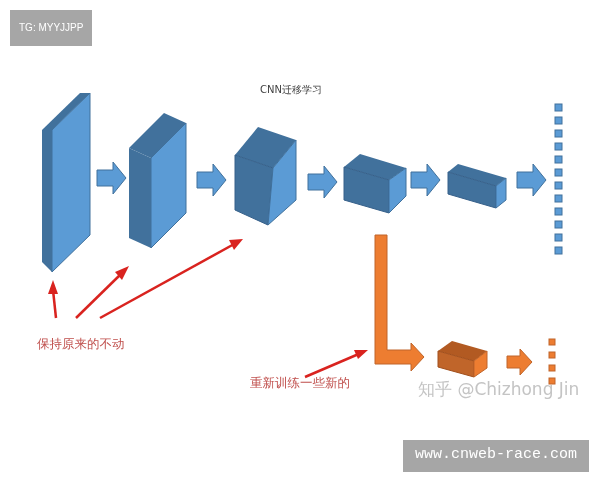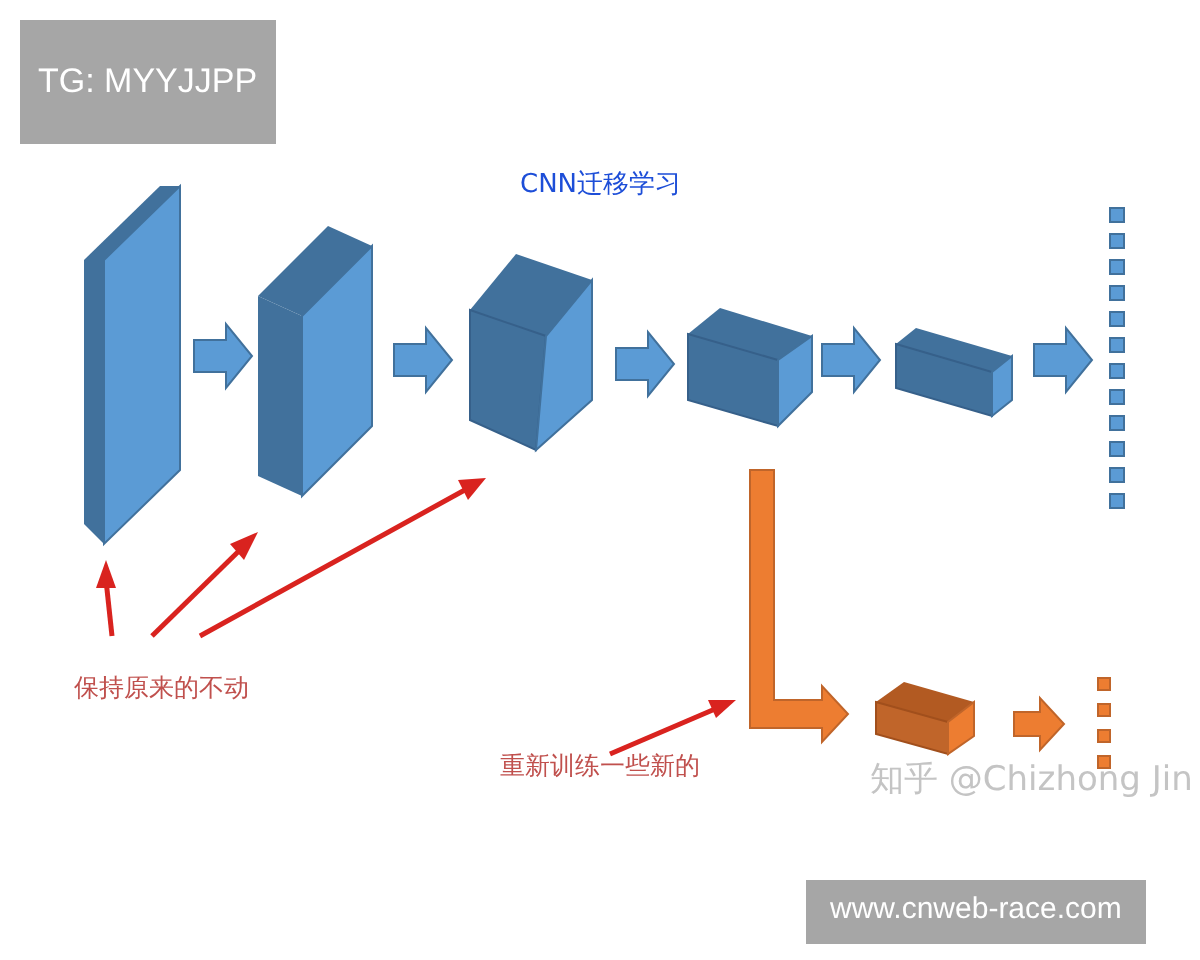--- a/index.html
+++ b/index.html
@@ -1,24 +1,24 @@
 <!DOCTYPE html>
 <html><head>
 <meta charset="utf-8">
 <style>
   html,body{margin:0;padding:0;background:#fff;}
   body{width:600px;height:480px;position:relative;overflow:hidden;font-family:"DejaVu Sans",sans-serif;}
-  .badge{position:absolute;background:#a6a6a6;color:#fff;font-family:"Liberation Sans",sans-serif;font-size:17px;line-height:28px;padding:16px 9px;}
+  .badge{position:absolute;background:#a6a6a6;color:#fff;font-family:"Liberation Sans",sans-serif;font-size:10px;line-height:28px;padding:3px 9px;}
   .badge-tl{left:10px;top:10px;height:30px;line-height:30px;}
-  .badge-br{left:403px;top:440px;height:32px;line-height:30px;font-size:15px;padding:0 12px;}
-  .title{position:absolute;left:260px;top:83px;color:#1d4ed8;font-size:13px;font-family:"DejaVu Sans",sans-serif;}
+  .badge-br{left:403px;top:440px;height:32px;line-height:30px;font-size:15px;padding:0 12px;font-family:Liberation Mono, monospace;}
+  .title{position:absolute;left:260px;top:83px;color:#404040;font-size:10px;font-family:"DejaVu Sans",sans-serif;}
   .label-red{position:absolute;color:#c0504d;font-size:12.5px;margin-top:11px;}
   .lbl-keep{left:37px;top:325px;}
   .lbl-retrain{left:250px;top:364px;}
-  .wm{position:absolute;left:418px;top:378px;color:#c4c4c4;font-size:17px;font-family:"DejaVu Sans",sans-serif;margin-left:17px;}
+  .wm{position:absolute;left:418px;top:378px;color:#c4c4c4;font-size:17px;font-family:"DejaVu Sans",sans-serif;}
   svg.diagram{position:absolute;left:0;top:0;}
 </style>
 </head>
 <body>
 
 <div class="badge badge-tl">TG: MYYJJPP</div>
 
 <div class="title">CNN迁移学习</div>
 
 <svg class="diagram" width="600" height="480" viewBox="0 0 600 480">

